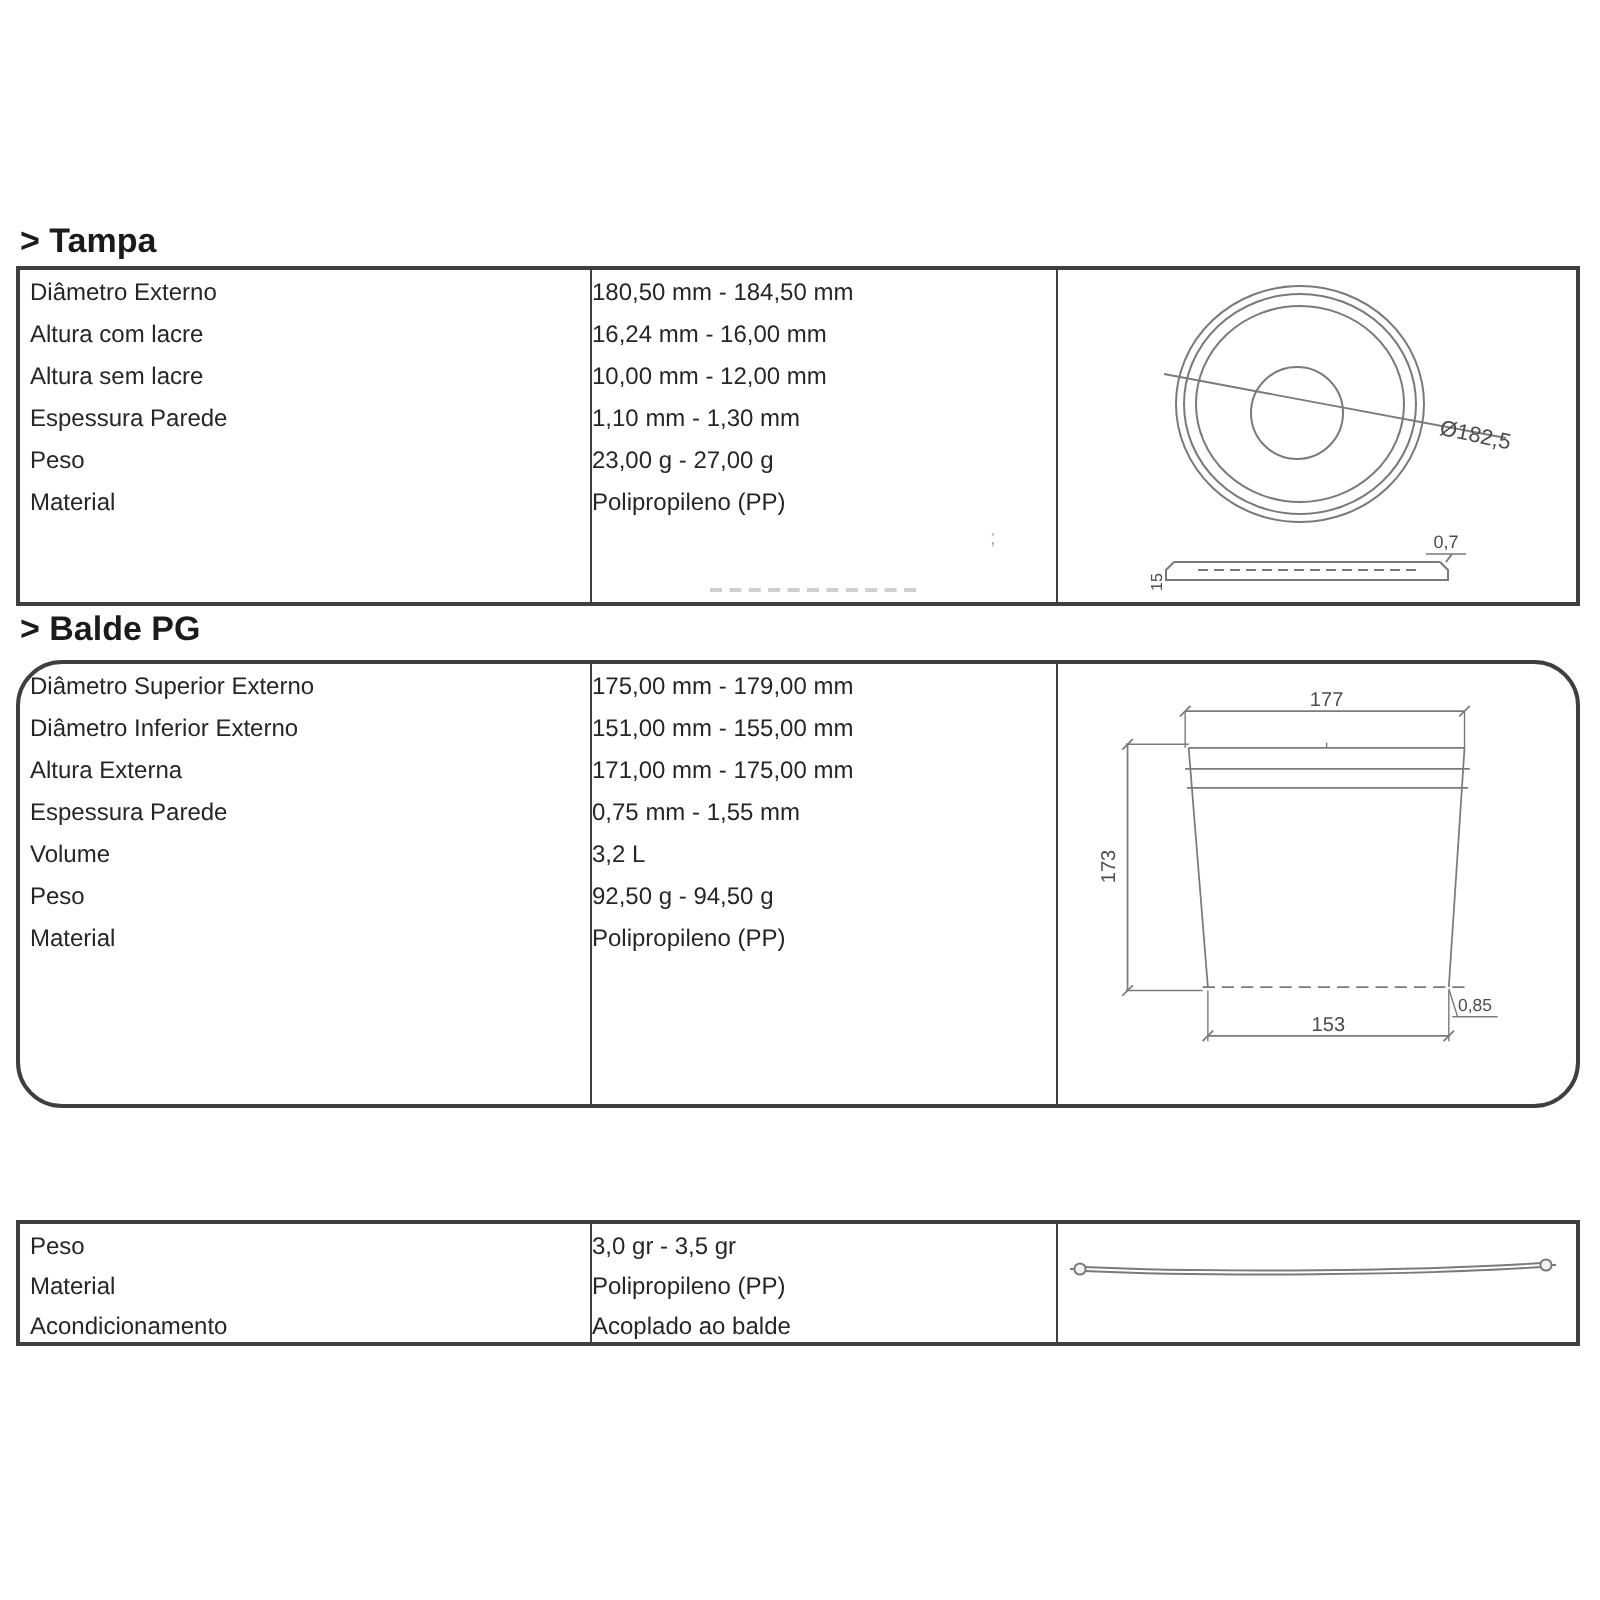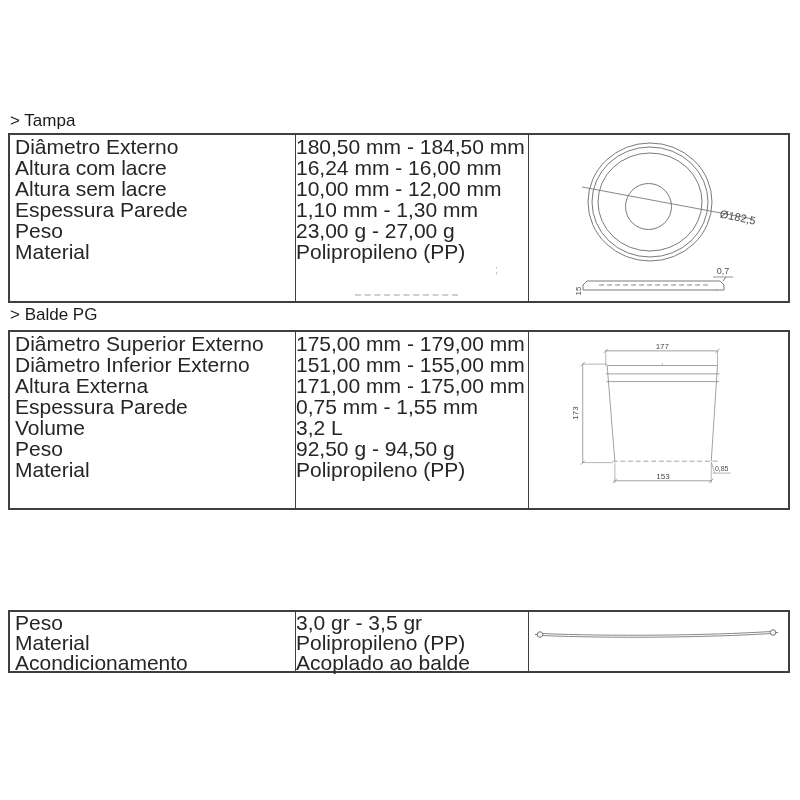--- a/index.html
+++ b/index.html
@@ -1,25 +1,25 @@
 <!DOCTYPE html>
 <html><head>
 <meta charset="utf-8">
 <style>
   * { margin:0; padding:0; box-sizing:border-box; }
   html,body { background:#ffffff; }
   .page { position:relative; width:800px; height:800px; background:#ffffff; overflow:hidden;
           font-family:"Liberation Sans", sans-serif; }
-  .sec-title { position:absolute; left:10px; font-size:17px; font-weight:400; color:#1b1b1b; }
+  .sec-title { position:absolute; left:10px; font-size:17px; font-weight:700; color:#1b1b1b; }
   .spec-table { position:absolute; left:8px; width:782px; border:2px solid #3f3f3f; display:flex; background:#fff; }
   .col-labels { width:285px; padding:1px 0 0 5px; }
   .col-values { width:234px; border-left:1.5px solid #3f3f3f; border-right:1.5px solid #3f3f3f;
                 text-align:left; padding-top:1px; }
   .col-drawing { flex:1; position:relative; }
-  .cell-line { font-size:21px; color:#262626; line-height:21px; white-space:nowrap; }
+  .cell-line { font-size:12px; color:#262626; line-height:21px; white-space:nowrap; }
   .t3 .cell-line { line-height:20px; }
   .drawing-svg { position:absolute; left:0; top:0; width:100%; height:100%; }
   svg text { font-family:"Liberation Sans", sans-serif; fill:#4d4d4d; }
   .ghost-dashes { position:absolute; left:355px; top:294px; width:103px; height:0;
                   border-top:2px dashed #cfcfcf; }
   .ghost-semicolon { position:absolute; left:495px; top:264px; font-size:10px; color:#a8a8a8; }
 </style>
 </head>
 <body>
 
@@ -66,21 +66,21 @@
         <text x="194" y="139" font-size="9" text-anchor="middle">0,7</text>
         <text x="52" y="156" font-size="8" text-anchor="middle" transform="rotate(-90 52 156)">15</text>
       </svg>
     </div>
   </div>
   <div class="ghost-dashes"></div>
   <div class="ghost-semicolon">;</div>
 
   <div class="sec-title" style="top:305px;">&gt; Balde PG</div>
 
-  <div class="spec-table" style="top:330px; height:180px;">
+  <div class="spec-table" style="top:330px; height:224px;border-radius:23px;">
     <div class="col-labels">
         <div class="cell-line">Diâmetro Superior Externo</div>
         <div class="cell-line">Diâmetro Inferior Externo</div>
         <div class="cell-line">Altura Externa</div>
         <div class="cell-line">Espessura Parede</div>
         <div class="cell-line">Volume</div>
         <div class="cell-line">Peso</div>
         <div class="cell-line">Material</div>
       </div>
     <div class="col-values">

